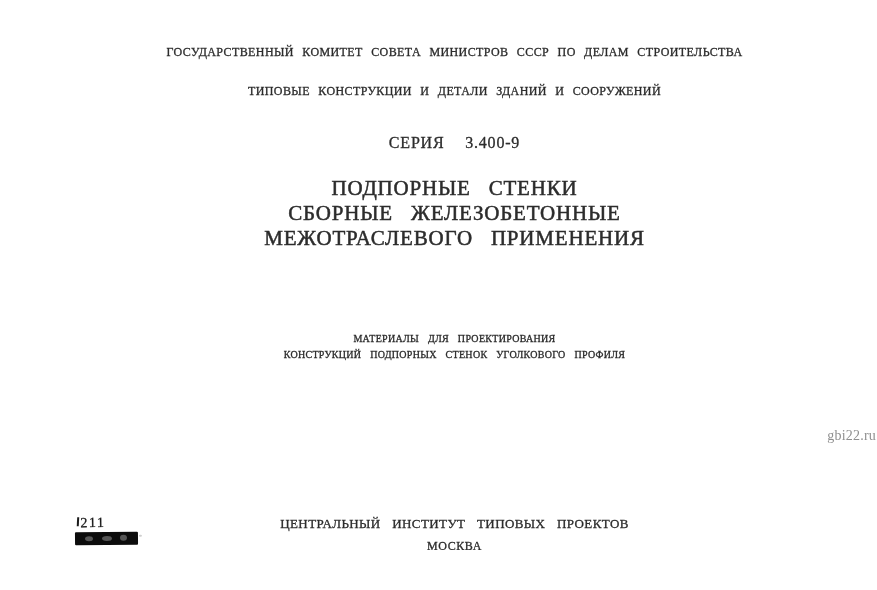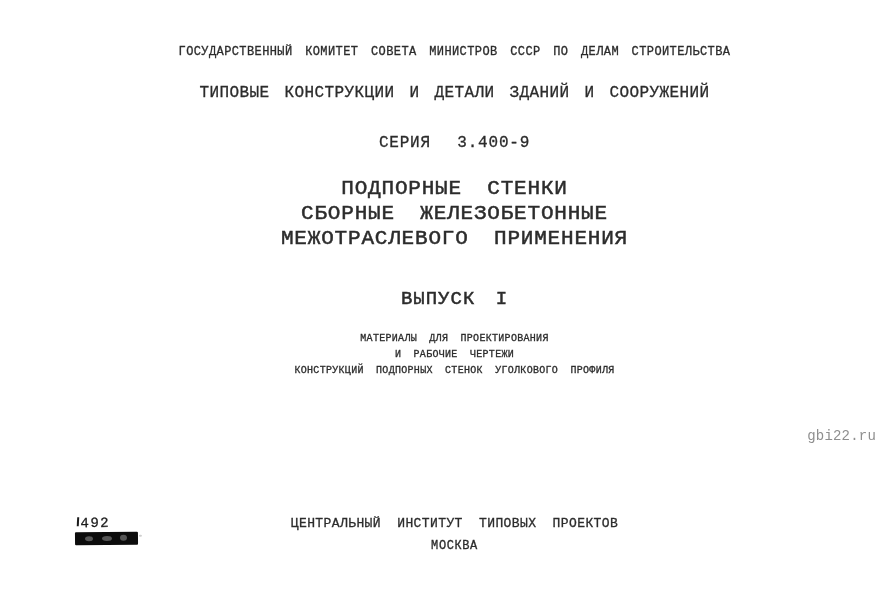--- a/index.html
+++ b/index.html
@@ -9,35 +9,35 @@
     --redaction: #0c0c0c;
     --bg: #ffffff;
   }
   * { margin: 0; padding: 0; box-sizing: border-box; }
   html, body { background: #fff; }
   .page {
     position: relative;
     width: 877px;
     height: 550px;
     background: var(--bg);
-    font-family: Liberation Mono, monospace;
+    font-family: Liberation Serif, serif;
     color: var(--text);
     overflow: hidden;
   }
   
   .centered {
     position: absolute;
     left: 31px;
     width: 847px;
     text-align: center;
     white-space: nowrap;
     -webkit-text-stroke: 0.3px var(--text);
   }
   .org-line   { top: 45px;  font-size: 12px; letter-spacing: 0.4px; word-spacing: 5px; }
-  .tk-line    { top: 84px;  font-size: 16px; letter-spacing: 0.4px; word-spacing: 5px; }
+  .tk-line    { top: 84px;  font-size: 12px; letter-spacing: 0.4px; word-spacing: 5px; }
   .series     { top: 134px; font-size: 16px; letter-spacing: 0.8px; word-spacing: 16px; }
   .main-title { top: 176px; font-size: 21px; line-height: 25px; letter-spacing: 0.8px;
                 word-spacing: 12px; -webkit-text-stroke: 0.5px var(--text); }
   .issue      { top: 288px; font-size: 19px; letter-spacing: 1px; word-spacing: 8px;
                 -webkit-text-stroke: 0.5px var(--text); }
   .subtitle   { top: 331px; font-size: 10px; line-height: 16px; letter-spacing: 0.3px; word-spacing: 6px; }
   .footer1    { top: 516px; font-size: 13px; letter-spacing: 0.4px; word-spacing: 8px; }
   .footer2    { top: 539px; font-size: 12px; letter-spacing: 0.6px; word-spacing: 8px; }
 
   .watermark {
@@ -105,31 +105,29 @@
   <div class="centered tk-line">ТИПОВЫЕ  КОНСТРУКЦИИ  И  ДЕТАЛИ  ЗДАНИЙ  И  СООРУЖЕНИЙ</div>
 
   <div class="centered series">СЕРИЯ  3.400-9</div>
 
   <div class="centered main-title">
     <div>ПОДПОРНЫЕ  СТЕНКИ</div>
     <div>СБОРНЫЕ  ЖЕЛЕЗОБЕТОННЫЕ</div>
     <div>МЕЖОТРАСЛЕВОГО  ПРИМЕНЕНИЯ</div>
   </div>
 
-  <div class="centered issue">ВЫПУСК  I</div>
 
   <div class="centered subtitle">
     <div>МАТЕРИАЛЫ  ДЛЯ  ПРОЕКТИРОВАНИЯ</div>
-    <div>И  РАБОЧИЕ  ЧЕРТЕЖИ</div>
     <div>КОНСТРУКЦИЙ  ПОДПОРНЫХ  СТЕНОК  УГОЛКОВОГО  ПРОФИЛЯ</div>
   </div>
 
   <div class="watermark">gbi22.ru</div>
 
-  <div class="stamp"><span class="stamp-tick"></span><span>492</span></div>
+  <div class="stamp"><span class="stamp-tick"></span><span>211</span></div>
 
   <div class="redaction">
     <i class="smudge1"></i>
     <i class="smudge2"></i>
     <i class="smudge3"></i>
     <i class="bar-tick"></i>
   </div>
 
   <div class="centered footer1">ЦЕНТРАЛЬНЫЙ  ИНСТИТУТ  ТИПОВЫХ  ПРОЕКТОВ</div>
 

